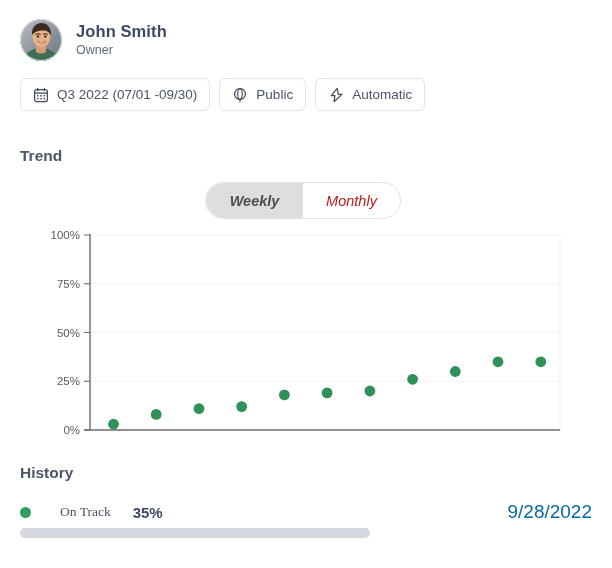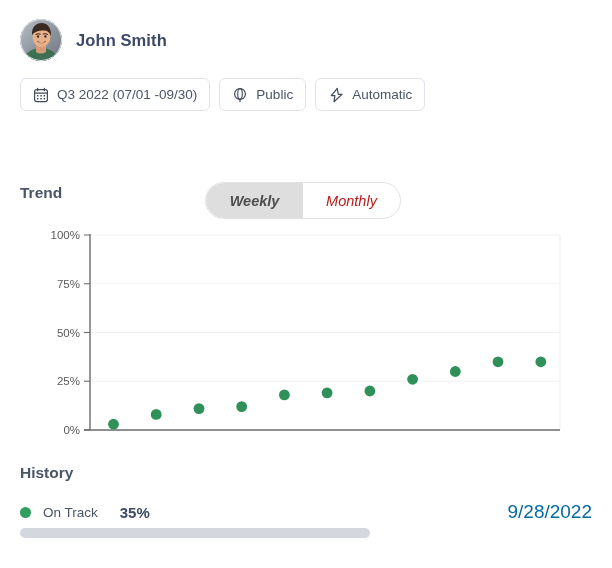--- a/index.html
+++ b/index.html
@@ -40,21 +40,21 @@
     white-space: nowrap;
   }
   .chip .ic { width: 16px; height: 16px; flex: 0 0 16px; display: block; }
   .chip .ic svg { display: block; }
 
   
   .sec-title {
     position: absolute; left: 20px;
     font-size: 15.5px; font-weight: bold; color: #4a5568;
   }
-  #trend-title { top: 147px; margin-top: 37px; }
+  #trend-title { top: 147px; }
   #history-title { top: 464px; }
 
   
   .toggle {
     position: absolute; left: 205px; top: 182px;
     width: 196px; height: 37px;
     border: 1px solid #e2e2e2; border-radius: 19px;
     background: #ffffff; display: flex; overflow: hidden; font-style: italic;
   }
   .toggle .seg {
@@ -71,21 +71,21 @@
   .chart svg { display: block; }
 
   
   .hist-row {
     position: absolute; left: 20px; top: 502px; width: 572px; height: 20px;
     display: flex; align-items: center;
   }
   .hist-dot {
     width: 11px; height: 11px; border-radius: 50%; flex: 0 0 11px;
   }
-  .hist-status { margin-left: 12px; font-size: 13.5px; color: #4a5568; }
+  .hist-status { margin-left: 29px; font-size: 13.5px; color: #4a5568; font-family: Liberation Serif, serif; }
   .hist-pct { margin-left: 22px; font-size: 15px; font-weight: bold; color: #3d4966; text-align: right; }
   .hist-date { margin-left: auto; font-size: 19px; color: #0369a1; }
 
   .scrollbar {
     position: absolute; left: 20px; top: 528px; width: 572px; height: 10px;
   }
   .scrollbar .thumb {
     position: absolute; left: 0; top: 0; height: 10px; width: 350px;
     background: #d4d8de; border-radius: 5px;
   }
@@ -126,20 +126,21 @@
           <ellipse cx="25.4" cy="17.6" rx="1.15" ry="1.25" fill="#33302e"></ellipse>
 
           <path d="M17.6 22.4 q3.9 3.2 7.8 0" stroke="#a7603f" stroke-width="1.2" fill="none" stroke-linecap="round"></path>
           <path d="M18.2 22.8 q3.4 2 6.7 0 q-3.3 1 -6.7 0 Z" fill="#ffffff"></path>
         </g>
         <circle cx="21" cy="21" r="20.5" fill="none" stroke="#e4e6ea" stroke-width="1"></circle>
       </svg>
     </div>
     <div class="who">
       <div class="who-name">John Smith</div>
+      <div class="who-role">Owner</div>
     </div>
   </div>
 
   <div class="chips">
 
     <div class="chip">
       <span class="ic">
         <svg width="16" height="16" viewBox="0 0 16 16" fill="none" xmlns="http://www.w3.org/2000/svg">
           <rect x="1.6" y="2.6" width="12.8" height="12" rx="2" stroke="#3f495a" stroke-width="1.2"></rect>
           <path d="M1.6 6.1h12.8" stroke="#3f495a" stroke-width="1.2"></path>

